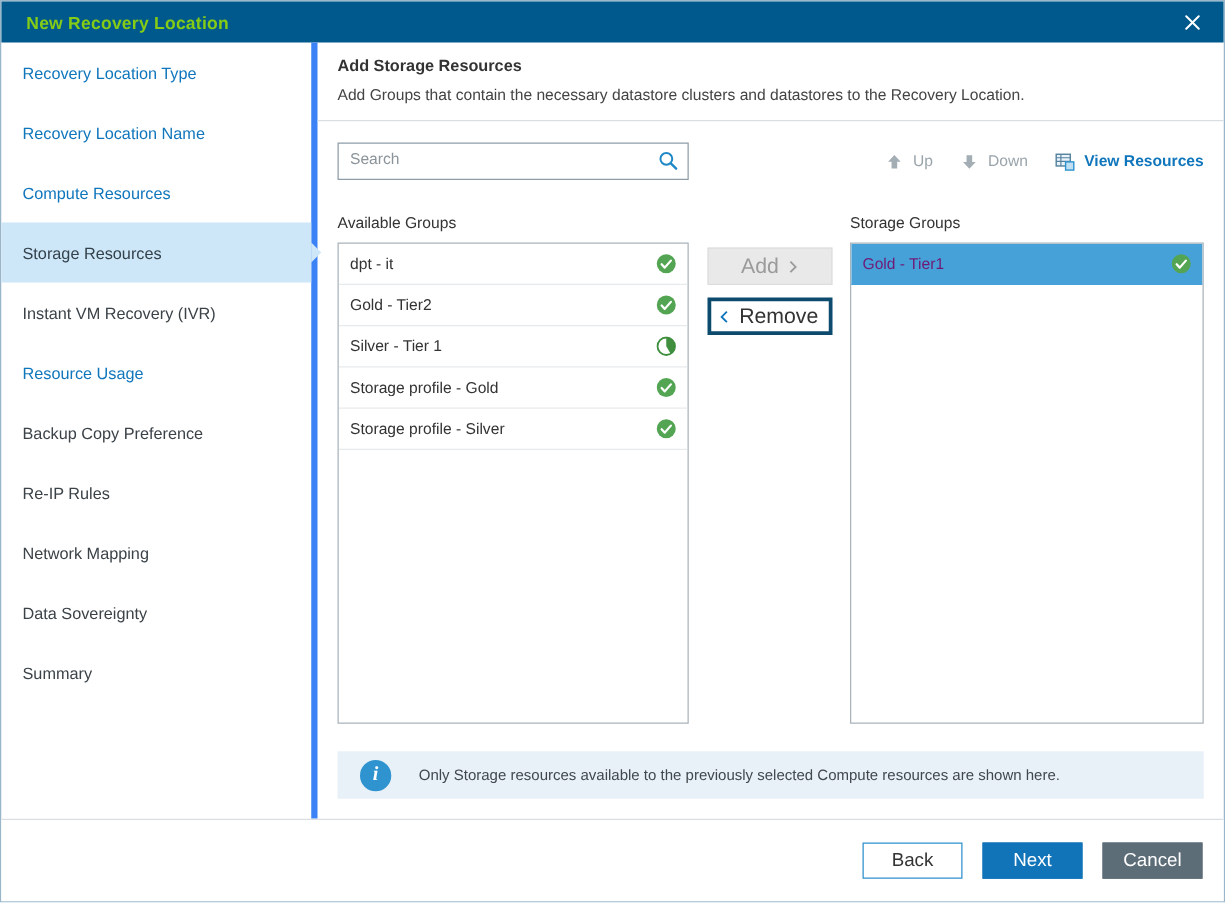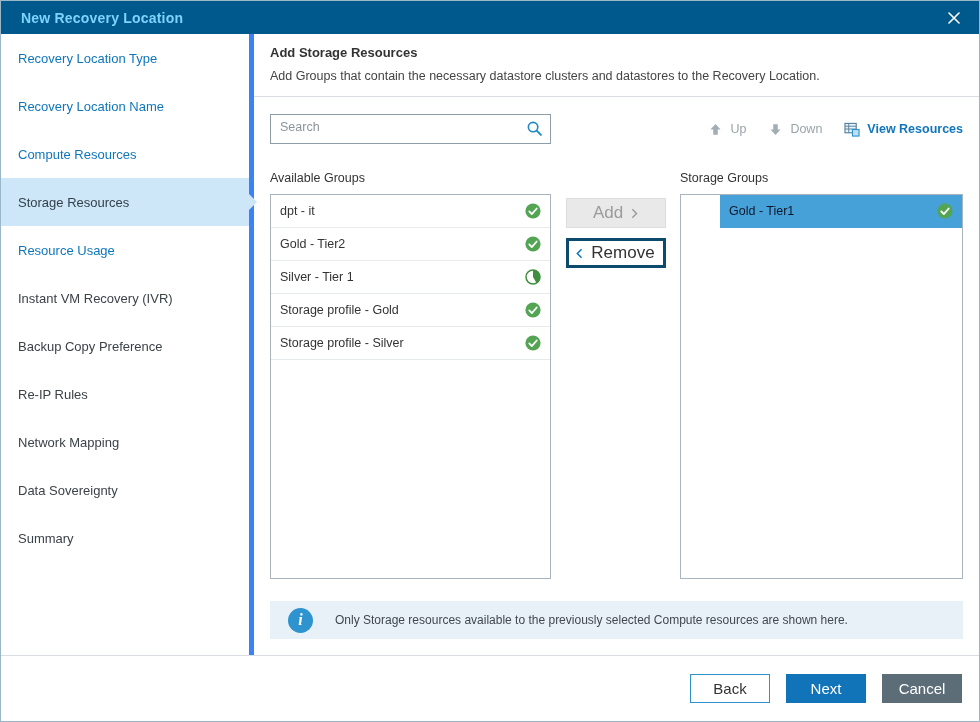--- a/index.html
+++ b/index.html
@@ -1,21 +1,21 @@
 <!DOCTYPE html>
 <html><head>
 <meta charset="utf-8">
 <style>
   *{margin:0;padding:0;box-sizing:border-box;}
   html,body{width:980px;height:722px;background:#fff;}
   body{font-family:"Liberation Sans",sans-serif;font-size:13px;color:#333;}
   .window{width:980px;height:722px;border:1px solid #9ab6c9;display:flex;flex-direction:column;overflow:hidden;background:#fff;}
 
   
-  .titlebar{height:33px;flex:0 0 33px;background:#00598c;color:#7dd3fc;display:flex;align-items:center;padding:0 13px 0 20px;}
+  .titlebar{height:33px;flex:0 0 33px;background:#00598c;color:#84cc16;display:flex;align-items:center;padding:0 13px 0 20px;}
   .titlebar .title{font-size:14px;font-weight:bold;letter-spacing:.2px;}
   .close-btn{margin-left:auto;width:24px;height:24px;display:flex;align-items:center;justify-content:center;cursor:pointer;}
 
   
   .main{flex:1;display:flex;min-height:0;}
   .sidebar{width:253px;flex:0 0 253px;border-right:5px solid #3b82f6;}
   .nav-item{height:48px;display:flex;align-items:center;padding-left:17px;font-size:13px;cursor:pointer;position:relative;}
   .nav-item.visited{color:#1076bc;}
   .nav-item.future{color:#3b4248;}
   .nav-item.active{background:#cde6f8;color:#33414b;}
@@ -40,21 +40,21 @@
   
   .lists{display:flex;margin:26px 16px 0;align-items:flex-start;}
   .col-label{font-size:12.5px;color:#333;margin-bottom:8px;line-height:16px;}
   .listbox{border:1px solid #a9b4bc;background:#fff;height:385px;overflow:auto;}
   .left-col{width:281px;flex:0 0 281px;}
   .right-col{width:283px;flex:0 0 283px;}
   .mid-col{flex:1;display:flex;flex-direction:column;align-items:center;padding-top:28px;gap:10px;}
   .row{height:33px;display:flex;align-items:center;padding:0 9px;border-bottom:1px solid #e7eaec;font-size:12.5px;color:#333;cursor:pointer;}
   .row .row-name{white-space:nowrap;overflow:hidden;text-overflow:ellipsis;}
   .row .status{margin-left:auto;width:16px;height:16px;display:flex;flex:0 0 16px;}
-  .row.selected{background:#47a1d9;border-bottom-color:#47a1d9;color:#0f172a;margin-left:39px;}
+  .row.selected{background:#47a1d9;border-bottom-color:#47a1d9;color:#701a75;}
 
   .t-btn{width:100px;height:30px;display:flex;align-items:center;justify-content:center;gap:8px;font-size:17px;font-family:inherit;cursor:pointer;}
   .t-btn.add{background:#e9e9e9;border:1px solid #dddddd;color:#9b9b9b;}
   .t-btn.remove{background:#fff;border:3px solid #0c4a6e;color:#333;}
   .chev{display:flex;align-items:center;}
   .chev-blue{color:#1076bc;}
 
   
   .infobar{margin:22px 16px 0;background:#e9f1f8;height:38px;display:flex;align-items:center;padding:0 18px;gap:22px;}
   .info-icon{width:25px;height:25px;border-radius:50%;background:#2e93cf;color:#fff;display:flex;align-items:center;justify-content:center;font-family:"Liberation Serif",serif;font-style:italic;font-weight:bold;font-size:16px;flex:0 0 25px;}
@@ -88,25 +88,25 @@
         </div>
         <div class="nav-item visited">
           <span>Recovery Location Name</span>
         </div>
         <div class="nav-item visited">
           <span>Compute Resources</span>
         </div>
         <div class="nav-item active">
           <span>Storage Resources</span>
         </div>
+        <div class="nav-item future">
+          <span>Instant VM Recovery (IVR)</span>
+        </div>
         <div class="nav-item visited">
           <span>Resource Usage</span>
-        </div>
-        <div class="nav-item future">
-          <span>Instant VM Recovery (IVR)</span>
         </div>
         <div class="nav-item future">
           <span>Backup Copy Preference</span>
         </div>
         <div class="nav-item future">
           <span>Re-IP Rules</span>
         </div>
         <div class="nav-item future">
           <span>Network Mapping</span>
         </div>

